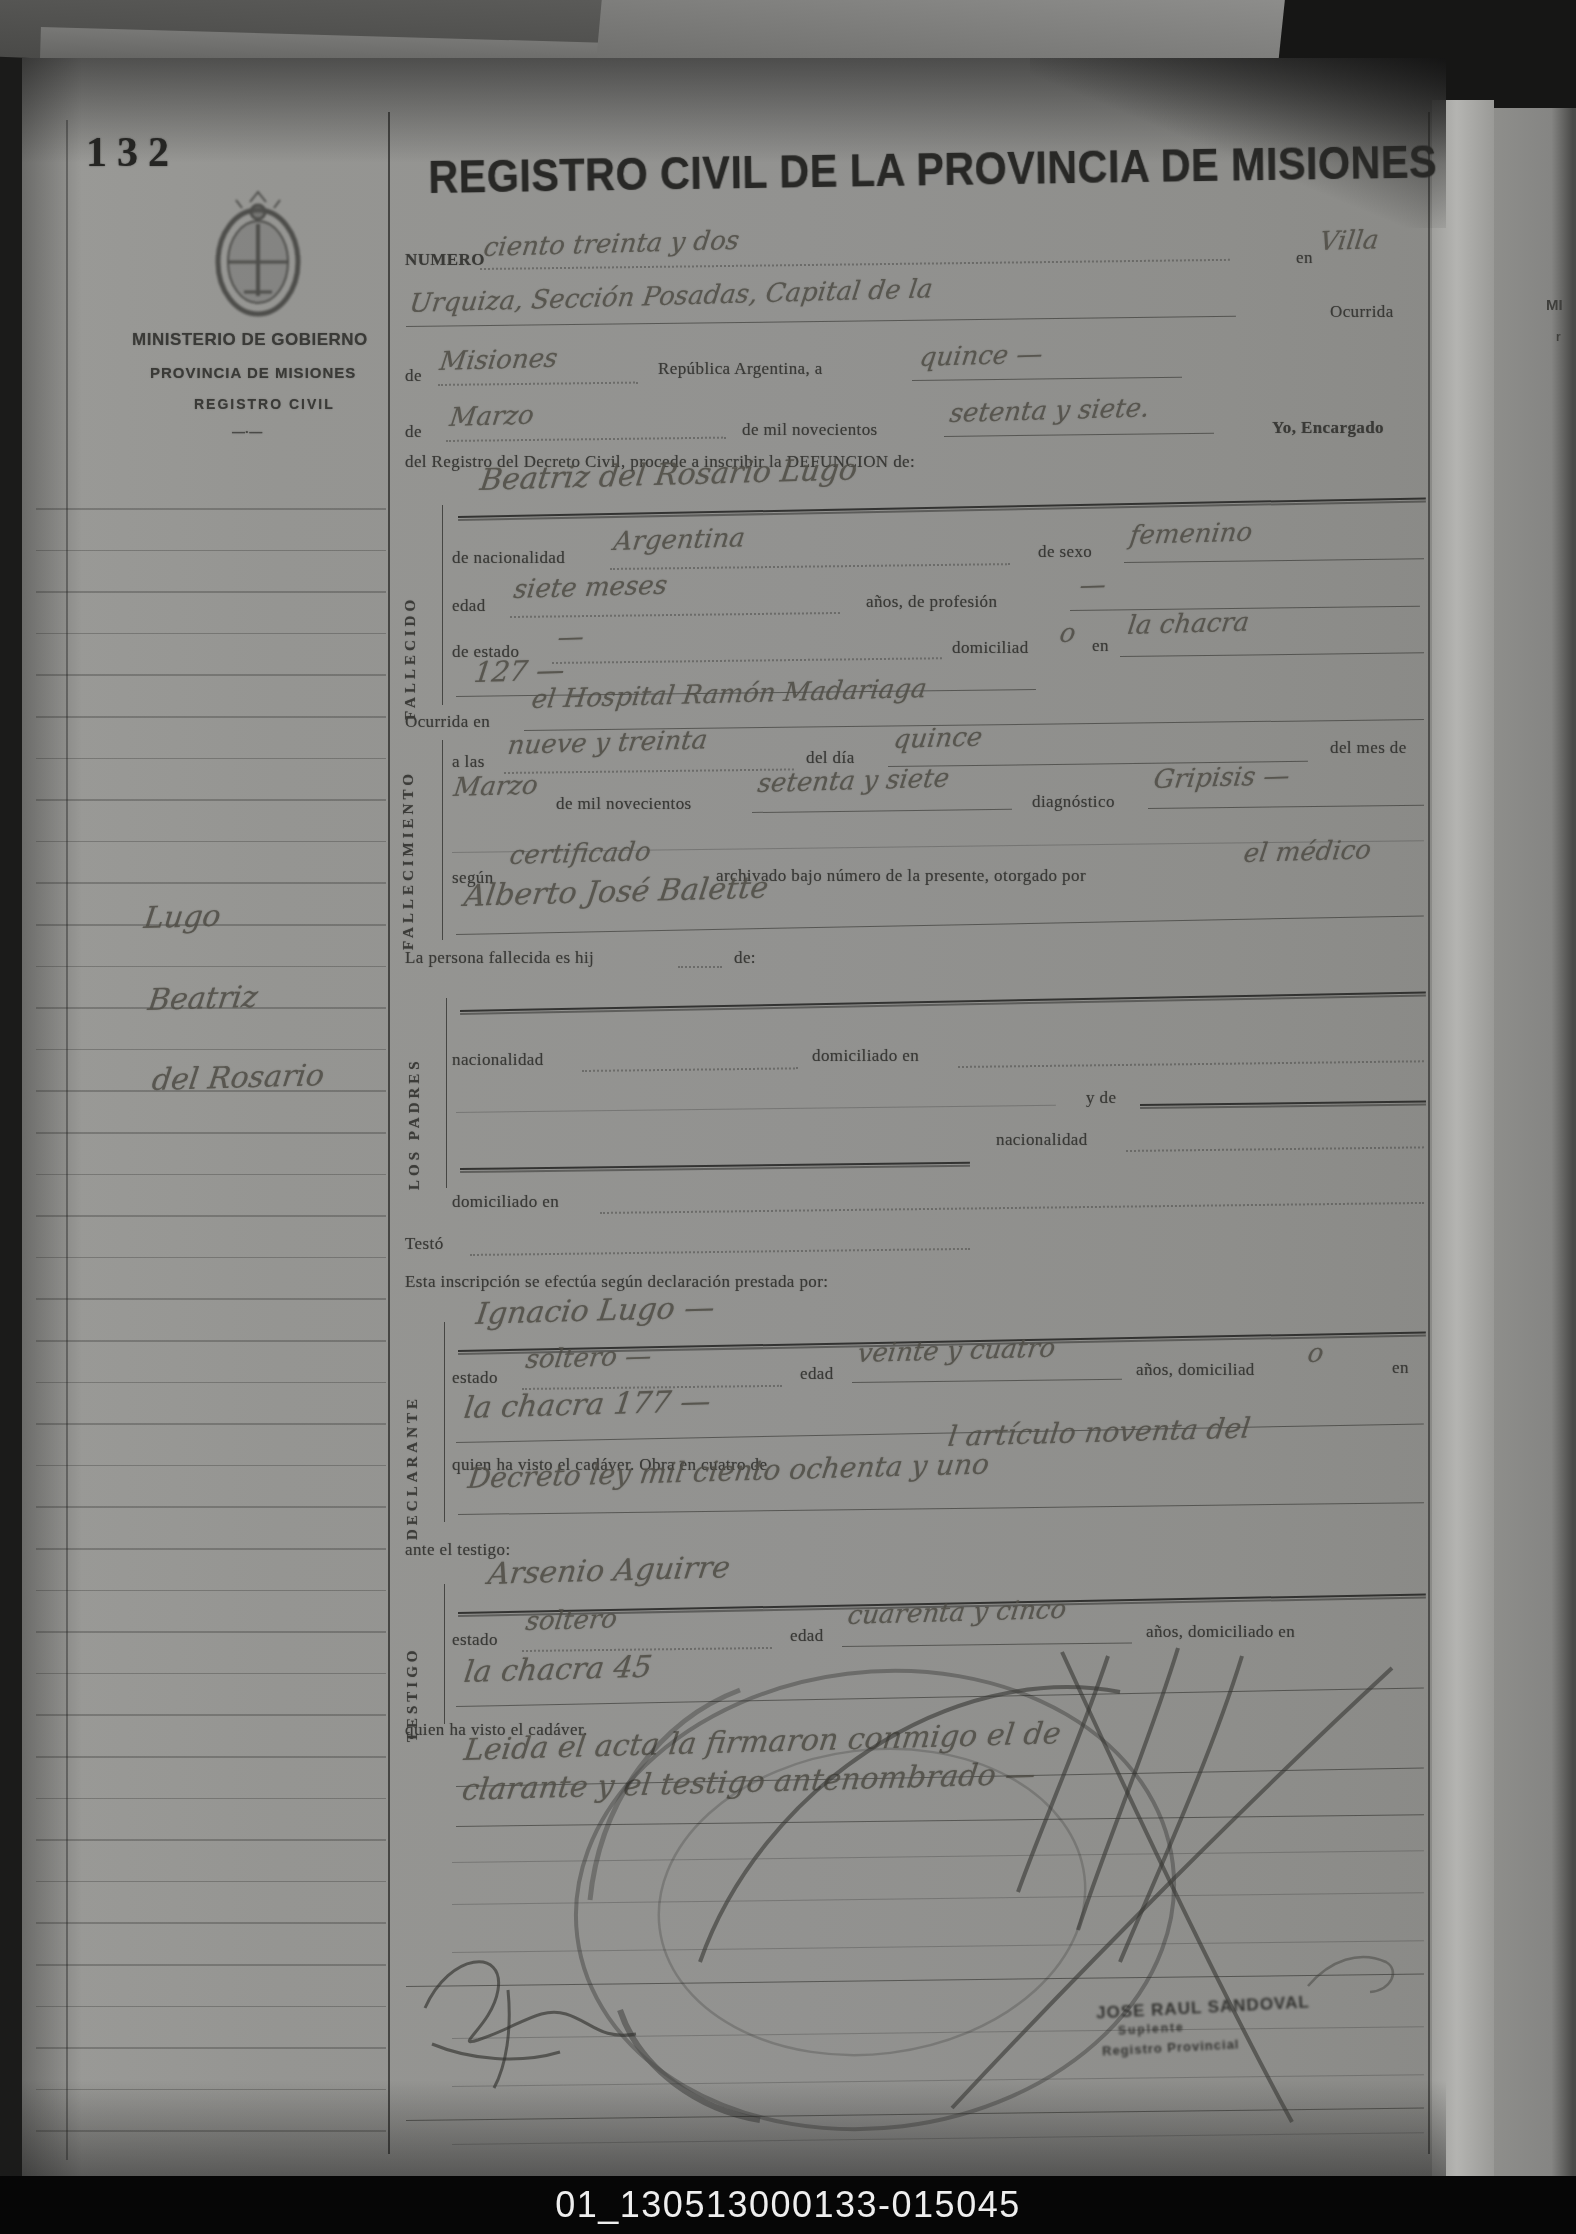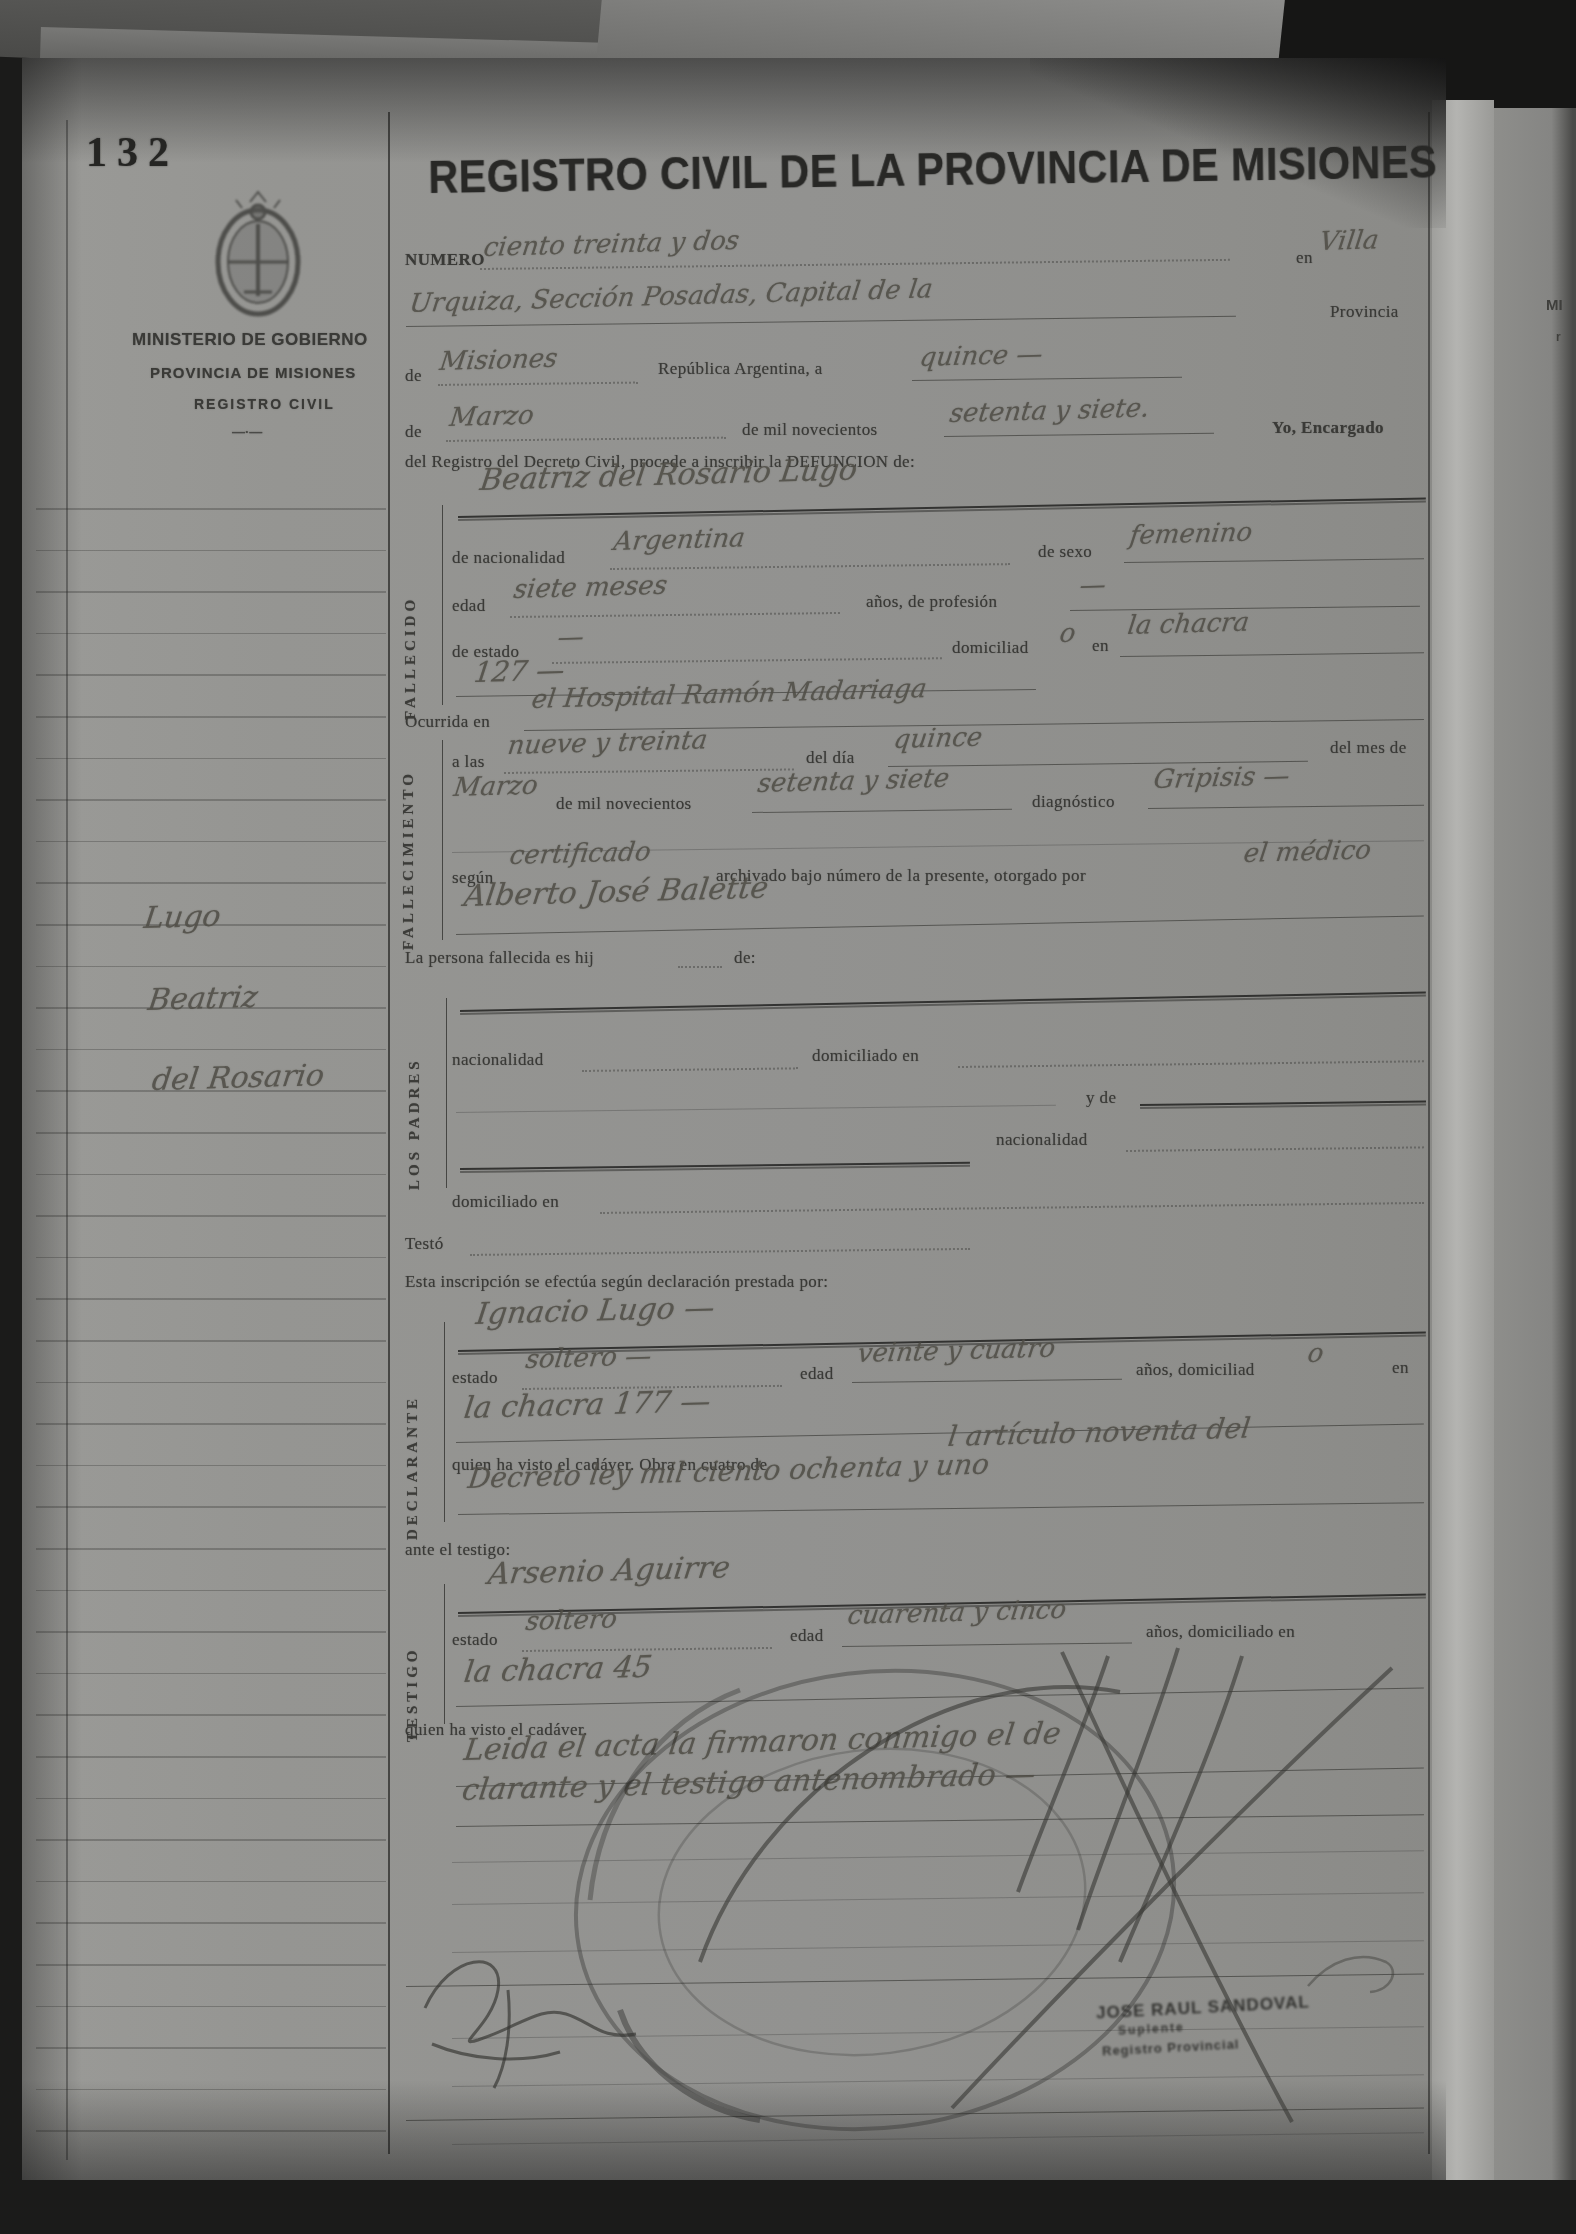--- a/index.html
+++ b/index.html
@@ -103,21 +103,21 @@
   <div class="header-title soft">REGISTRO CIVIL DE LA PROVINCIA DE MISIONES</div>
 
   <div class="pr pr-b" style="left:405px;top:250px;">NUMERO</div>
   <div class="hw" style="left:482px;top:232px;">ciento treinta y dos</div>
   <div class="ul-dot sl" style="left:480px;top:268px;width:750px;"></div>
   <div class="pr" style="left:1296px;top:248px;">en</div>
   <div class="hw" style="left:1318px;top:226px;">Villa</div>
 
   <div class="hw" style="left:408px;top:288px;">Urquiza, Sección Posadas, Capital de la</div>
   <div class="ul sl" style="left:406px;top:326px;width:830px;"></div>
-  <div class="pr" style="left:1330px;top:302px;">Provincia</div>
+  <div class="pr" style="left:1330px;top:302px;">Ocurrida</div>
 
   <div class="pr" style="left:405px;top:366px;">de</div>
   <div class="hw" style="left:438px;top:346px;">Misiones</div>
   <div class="ul-dot sl" style="left:438px;top:384px;width:200px;"></div>
   <div class="pr" style="left:658px;top:359px;">República Argentina, a</div>
   <div class="hw" style="left:918px;top:342px;">quince —</div>
   <div class="ul sl" style="left:912px;top:380px;width:270px;"></div>
 
   <div class="pr" style="left:405px;top:422px;">de</div>
   <div class="hw" style="left:448px;top:402px;">Marzo</div>
@@ -319,14 +319,17 @@
       <path d="M425 2008 C 450 1952, 505 1948, 498 1990 C 492 2026, 452 2048, 478 2040 C 520 2026, 540 2006, 566 2014 C 592 2022, 600 2040, 636 2034"></path>
       <path d="M432 2044 C 470 2060, 520 2064, 560 2052"></path>
       <path d="M508 1990 C 512 2030, 506 2066, 494 2088"></path>
     </g>
 
     <g fill="none" stroke="rgba(60,60,56,.45)" stroke-width="2.5" style="filter:blur(.4px);">
       <path d="M1308 1986 C 1330 1960, 1360 1950, 1386 1962 C 1400 1970, 1392 1990, 1370 1992"></path>
     </g>
   </svg>
 
+  <div class="code-band">
+    <span>01_130513000133-015045</span>
+  </div>
 
 </div>
 
 </body></html>

